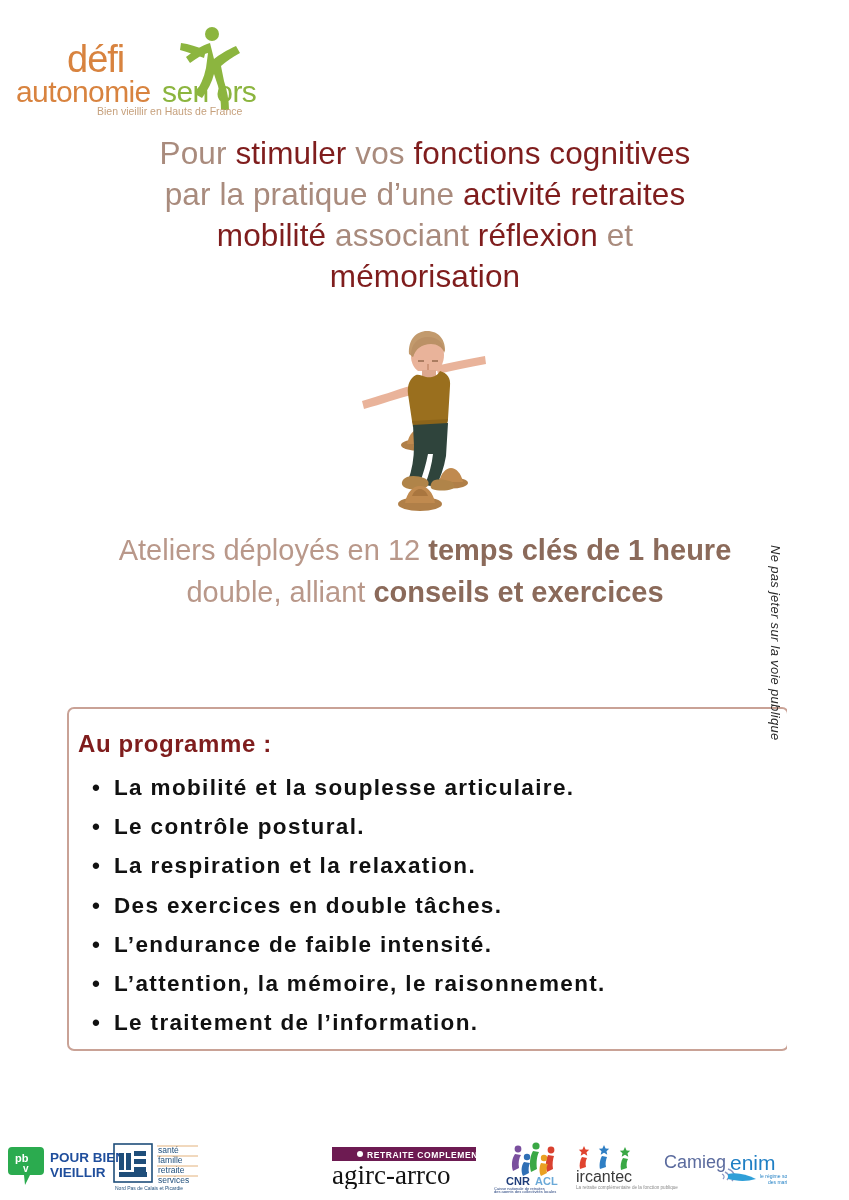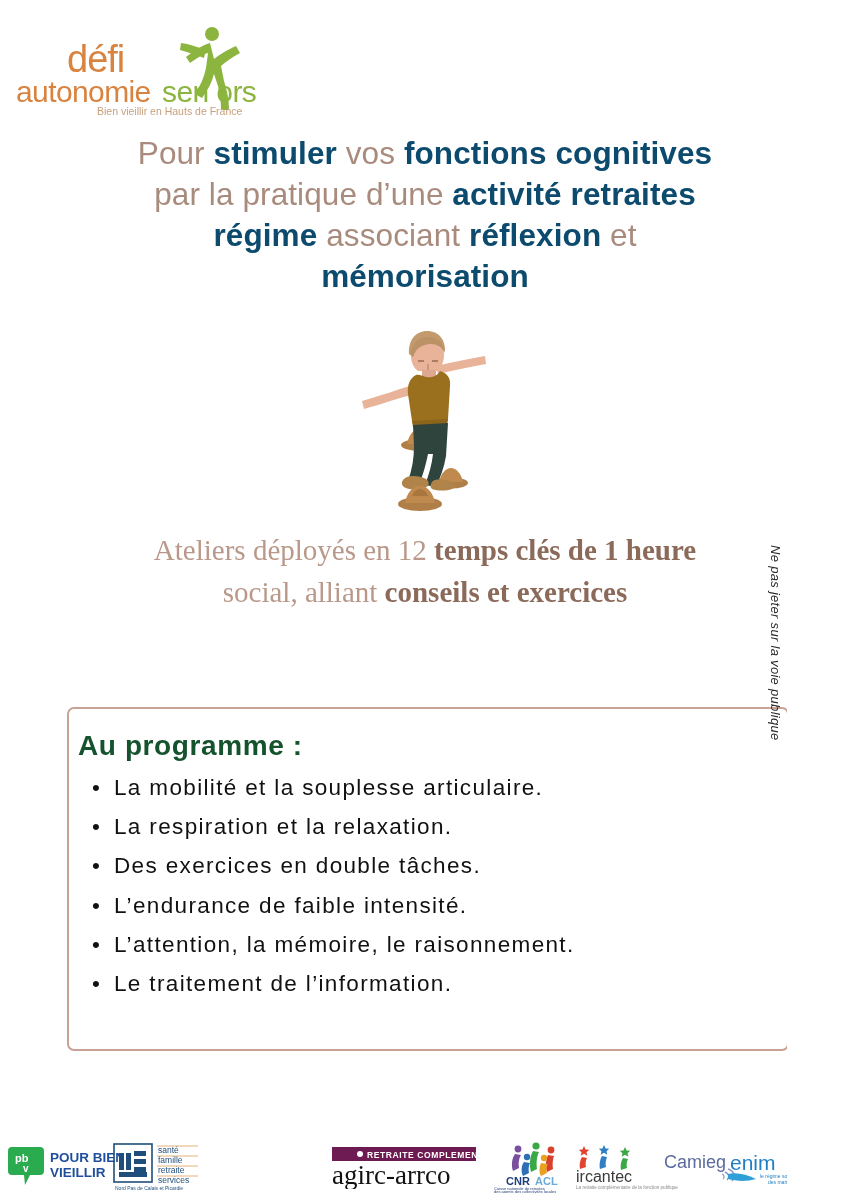--- a/index.html
+++ b/index.html
@@ -33,21 +33,21 @@
     position: absolute;
     left: 62px;
     top: 133px;
     width: 726px;
     text-align: center;
     font-size: 31.5px;
     line-height: 41px;
     color: #a98b7d;
     letter-spacing: 0.1px;
   }
-  .headline b { color: #0c4a6e; font-weight: 700; }
+  .headline b { color: #7f1d1d; font-weight: 400; }
 
   
   .illustration {
     position: absolute;
     left: 352px;
     top: 328px;
     width: 150px;
     height: 185px;
   }
   .illustration svg { display: block; }
@@ -55,53 +55,53 @@
   
   .subtext {
     position: absolute;
     left: 62px;
     top: 529px;
     width: 726px;
     text-align: center;
     font-size: 29px;
     line-height: 42px;
     color: #b9988a;
-    font-family: Liberation Serif, serif;
   }
   .subtext b { color: #8b6a5a; font-weight: 700; }
 
   
   .program-box {
     position: absolute;
     left: 67px;
     top: 707px;
     width: 722px;
     height: 344px;
     border: 2px solid #c9a296;
     border-radius: 7px;
     box-sizing: border-box;
     background: #ffffff;
   }
   .program-title {
     position: absolute;
     left: 78px;
     top: 730px;
-    font-size: 28px;
+    font-size: 24px;
     font-weight: 700;
-    color: #14532d;
+    color: #7f1d1d;
     letter-spacing: 0.6px;
   }
   .program-list {
     position: absolute;
     left: 92px;
     top: 768px;
     width: 690px;
     margin: 0;
     padding: 0;
     list-style: none;
+    font-weight: bold;
   }
   .program-list li {
     font-size: 22.5px;
     line-height: 39.2px;
     color: #111111;
     letter-spacing: 1.35px;
     white-space: nowrap;
   }
   .program-list li .bullet {
     display: inline-block;
@@ -164,21 +164,21 @@
   </div>
 
   <div class="headline">
     <div>
       <span>Pour </span><b>stimuler</b><span> vos </span><b>fonctions cognitives</b>
     </div>
     <div>
       <span>par la pratique d’une </span><b>activité retraites</b>
     </div>
     <div>
-      <b>régime</b><span> associant </span><b>réflexion</b><span> et</span>
+      <b>mobilité</b><span> associant </span><b>réflexion</b><span> et</span>
     </div>
     <div>
       <b>mémorisation</b>
     </div>
   </div>
 
   <div class="illustration">
     <svg viewBox="0 0 150 185" width="150" height="185">
 
       <g>
@@ -233,28 +233,29 @@
         <path d="M60 168 C62 163 65 161 68 161 C71 161 74 163 76 168 Z" fill="#a9763f"></path>
       </g>
     </svg>
   </div>
 
   <div class="subtext">
     <div>
       <span>Ateliers déployés en 12 </span><b>temps clés de 1 heure</b>
     </div>
     <div>
-      <span>social, alliant </span><b>conseils et exercices</b>
+      <span>double, alliant </span><b>conseils et exercices</b>
     </div>
   </div>
 
   <div class="program-box"></div>
   <div class="program-title">Au programme :</div>
   <ul class="program-list">
     <li><span class="bullet">•</span><span>La mobilité et la souplesse articulaire.</span></li>
+    <li><span class="bullet">•</span><span>Le contrôle postural.</span></li>
     <li><span class="bullet">•</span><span>La respiration et la relaxation.</span></li>
     <li><span class="bullet">•</span><span>Des exercices en double tâches.</span></li>
     <li><span class="bullet">•</span><span>L’endurance de faible intensité.</span></li>
     <li><span class="bullet">•</span><span>L’attention, la mémoire, le raisonnement.</span></li>
     <li><span class="bullet">•</span><span>Le traitement de l’information.</span></li>
   </ul>
 
   <div class="side-note">Ne pas jeter sur la voie publique</div>
 
   <div class="footer">

